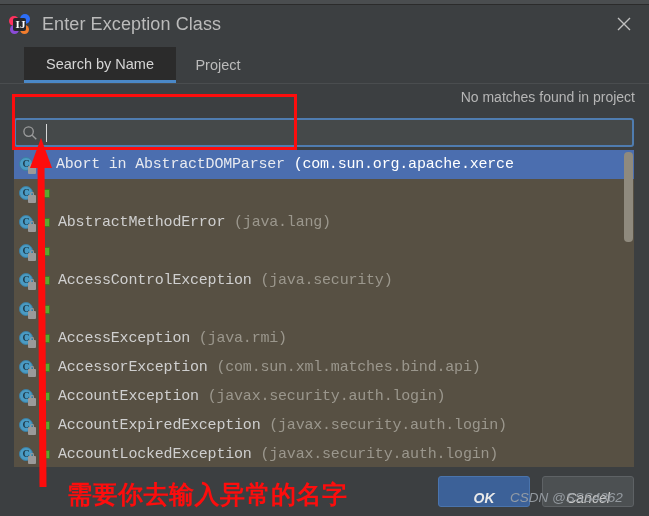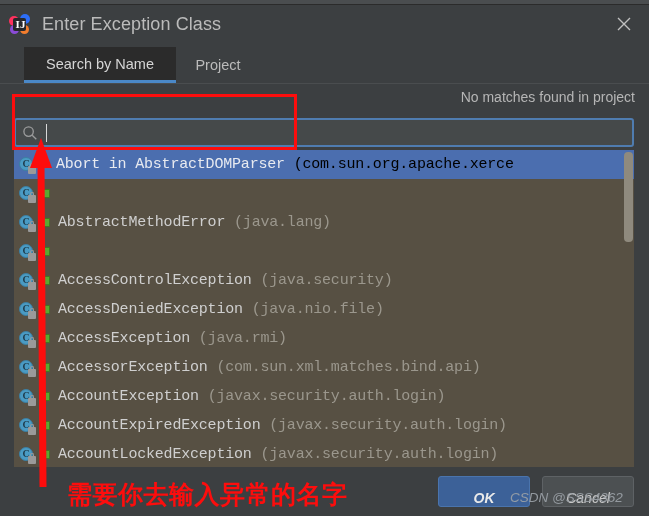--- a/index.html
+++ b/index.html
@@ -269,21 +269,21 @@
 
   .row-text {
     margin-left: 8px;
     font-family: "Liberation Mono", monospace;
     font-size: 15px;
     color: #cfcfcf;
     letter-spacing: -0.2px;
   }
   .row.selected .row-text { color: #e8eaf0; }
   .row-pkg { color: #9b978d; }
-  .row.selected .row-pkg { color: #000000; }
+  .row.selected .row-pkg { color: #ffffff; }
 
   
   .list-scroll-track {
     position: absolute;
     right: 0; top: 0;
     width: 11px; height: 317px;
     background: transparent;
   }
   .list-scroll-thumb {
     position: absolute;
@@ -452,21 +452,20 @@
           <span class="mark"></span>
           <span class="row-text"><span>AccessControlException</span> <span class="row-pkg">(java.security)</span></span>
         </div>
         <div class="row">
           <span class="cls-icon">
             <span class="disk"></span>
             <span class="letter">C</span>
             <span class="lock"></span>
           </span>
           <span class="mark"></span>
-          <span class="row-text"><span>AccessDeniedException</span> <span class="row-pkg">(java.nio.file)</span></span>
         </div>
         <div class="row">
           <span class="cls-icon">
             <span class="disk"></span>
             <span class="letter">C</span>
             <span class="lock"></span>
           </span>
           <span class="mark"></span>
           <span class="row-text"><span>AccessException</span> <span class="row-pkg">(java.rmi)</span></span>
         </div>

